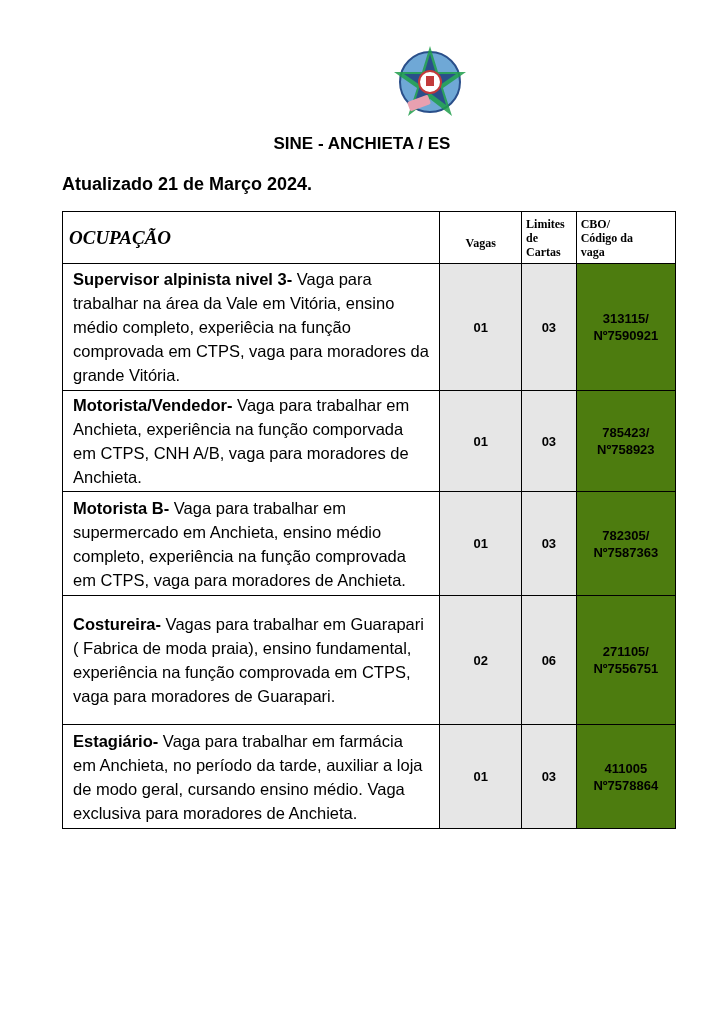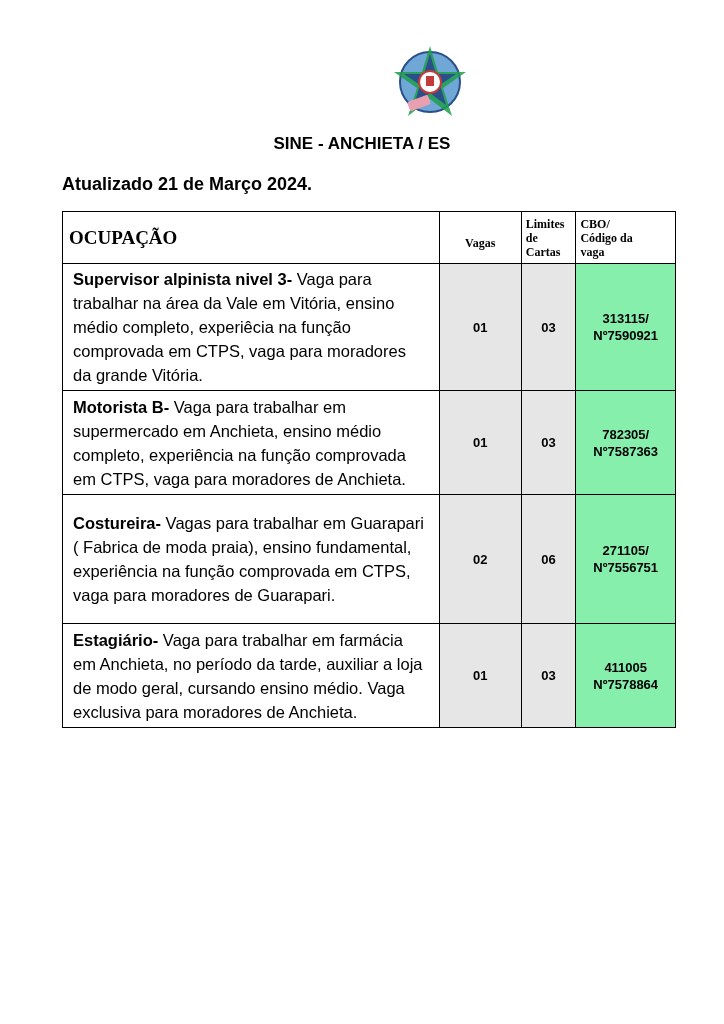--- a/index.html
+++ b/index.html
@@ -6,29 +6,29 @@
   body { width: 724px; height: 1024px; background: #ffffff; position: relative; overflow: hidden; font-family: "Liberation Sans", sans-serif; color: #000; }
   .header { position: absolute; left: 240px; top: 40px; width: 240px; height: 82px; }
   .gov-text { position: absolute; left: 10px; top: 22px; text-align: right; width: 146px; }
   .gov-line1, .gov-line2 { font-weight: bold; font-size: 11px; line-height: 13px; color: #333; letter-spacing: 0.2px; }
   .gov-sub { font-style: italic; font-size: 8px; line-height: 10px; color: #444; }
   .crest { position: absolute; left: 150px; top: 2px; width: 80px; height: 80px; }
   .title { position: absolute; top: 134px; left: 0; width: 724px; text-align: center; font-weight: bold; font-size: 17px; }
   .updated { position: absolute; top: 174px; left: 62px; font-weight: bold; font-size: 18px; }
   table.jobs { position: absolute; left: 62px; top: 211px; width: 614px; border-collapse: collapse; }
   table.jobs td, table.jobs th { border: 1.5px solid #000; vertical-align: middle; }
-  th.occ { text-align: left; vertical-align: top; font-family: "Liberation Serif", serif; font-size: 19px; font-weight: bold; padding: 2px 6px; width: 375px; }
+  th.occ { text-align: left; vertical-align: top; font-family: "Liberation Serif", serif; font-size: 19px; font-weight: bold; padding: 2px 6px; width: 375px; font-style: italic; }
   th.small { font-family: "Liberation Serif", serif; font-size: 12px; font-weight: bold; padding: 2px 4px; line-height: 14px; }
   th.vagas { width: 75px; text-align: center; vertical-align: middle; padding-top: 12px; }
   th.limites { width: 46px; text-align: left; }
   th.cbo { width: 92px; text-align: left; margin-top: 48px; }
   td.desc { font-size: 16.5px; line-height: 24px; padding: 0 10px; }
   td.desc b { font-weight: bold; }
   td.num { background: #e6e6e6; text-align: center; font-weight: bold; font-size: 13px; }
-  td.cbo-cell { background: #86efac; text-align: center; font-weight: bold; font-size: 13px; line-height: 17px; }
+  td.cbo-cell { background: #4d7c0f; text-align: center; font-weight: bold; font-size: 13px; line-height: 17px; }
   tr.r1 { height: 127px; } tr.r2 { height: 101px; } tr.r3 { height: 104px; }
   tr.r4 { height: 101px; } tr.r5 { height: 129px; } tr.r6 { height: 104px; }
   tr.head { height: 52px; }
 </style>
 </head>
 <body>
 
 <div class="header">
   <svg class="crest" viewBox="0 0 80 80">
     <circle cx="40" cy="40" r="30" fill="#6fa8d6" stroke="#2a4f8a" stroke-width="2"></circle>
@@ -61,20 +61,29 @@
   </tr>
   <tr class="r1">
     <td class="desc"><b>Supervisor alpinista nivel 3-</b><span> Vaga para trabalhar na área da Vale em Vitória, ensino médio completo, experiêcia na função comprovada em CTPS, vaga para moradores da grande Vitória.</span></td>
     <td class="num">01</td>
     <td class="num">03</td>
     <td class="cbo-cell">
           <div>313115/</div>
           <div>Nº7590921</div>
         </td>
   </tr>
+  <tr class="r2">
+    <td class="desc"><b>Motorista/Vendedor-</b><span> Vaga para trabalhar em Anchieta, experiência na função comporvada em CTPS, CNH A/B, vaga para moradores de Anchieta.</span></td>
+    <td class="num">01</td>
+    <td class="num">03</td>
+    <td class="cbo-cell">
+          <div>785423/</div>
+          <div>Nº758923</div>
+        </td>
+  </tr>
   <tr class="r3">
     <td class="desc"><b>Motorista B-</b><span> Vaga para trabalhar em supermercado em Anchieta, ensino médio completo, experiência na função comprovada em CTPS, vaga para moradores de Anchieta.</span></td>
     <td class="num">01</td>
     <td class="num">03</td>
     <td class="cbo-cell">
           <div>782305/</div>
           <div>Nº7587363</div>
         </td>
   </tr>
   <tr class="r5">

